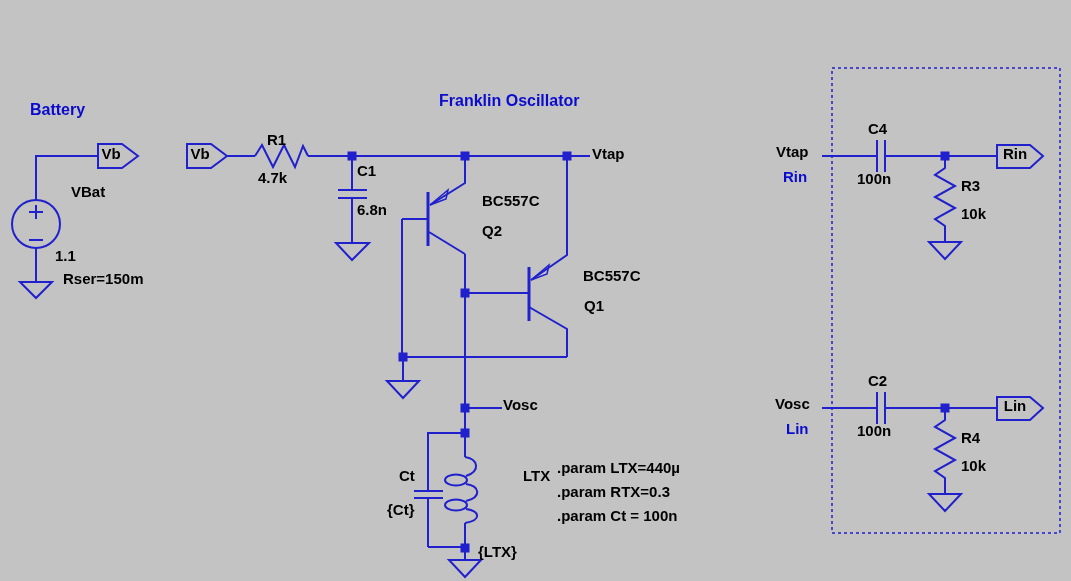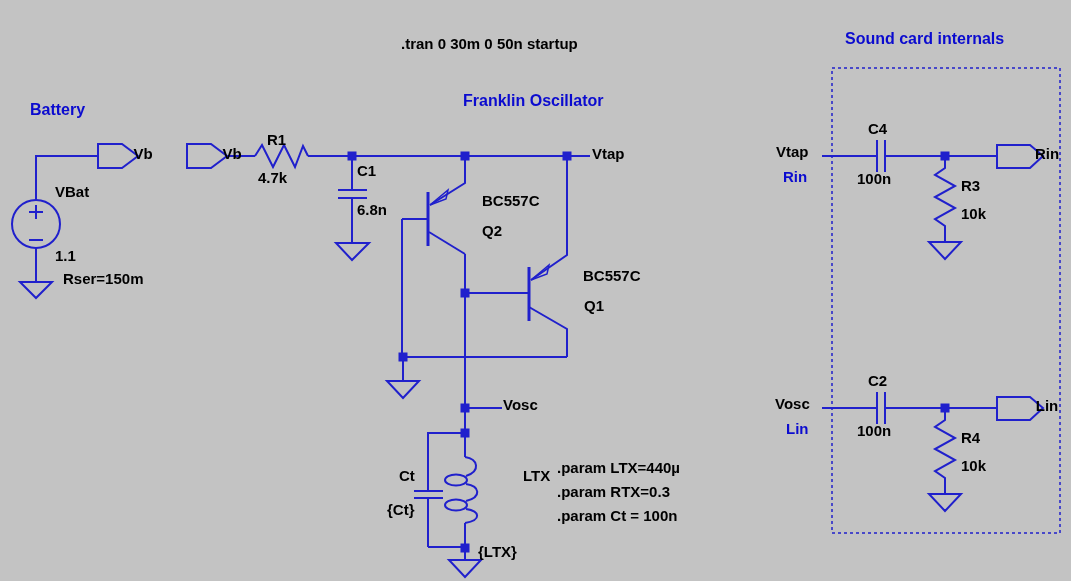--- a/index.html
+++ b/index.html
@@ -14,21 +14,21 @@
     position:absolute;
     font-family:"Liberation Sans",sans-serif;
     font-weight:bold;
     font-size:15px;
     line-height:1.1;
     color:#000;
     white-space:nowrap;
   }
   .blue{color:var(--comment,#0b0bcf);}
   .title{font-size:16px;}
-  .ctr{text-align:center;margin-left:32px;}
+  .ctr{text-align:center;}
 </style>
 </head>
 <body>
 
 <div class="schematic">
 
   <svg class="wires" width="1071" height="581" viewBox="0 0 1071 581" fill="none" stroke="#2020cc" stroke-width="2">
 
     <g>
       <circle cx="36" cy="224" r="24"></circle>
@@ -138,25 +138,23 @@
       <rect x="398.5" y="352.5" width="9" height="9"></rect>
       <rect x="460.5" y="403.5" width="9" height="9"></rect>
       <rect x="460.5" y="428.5" width="9" height="9"></rect>
       <rect x="460.5" y="543.5" width="9" height="9"></rect>
       <rect x="940.5" y="151.5" width="9" height="9"></rect>
       <rect x="940.5" y="403.5" width="9" height="9"></rect>
     </g>
   </svg>
 
   <div class="t blue title" style="left:30px;top:101px;">Battery</div>
-  <div class="t" style="left:401px;top:36px;">.tran 0 30m 0 50n startup</div>
-  <div class="t blue title" style="left:463px;top:92px;">Franklin Oscillator</div>
-  <div class="t blue title" style="left:845px;top:30px;">Sound card internals</div>
+  <div class="t blue title" style="left:439px;top:92px;">Franklin Oscillator</div>
 
-  <div class="t" style="left:55px;top:184px;">VBat</div>
+  <div class="t" style="left:71px;top:184px;">VBat</div>
   <div class="t" style="left:55px;top:248px;">1.1</div>
   <div class="t" style="left:55px;top:271px;margin-left:8px;">Rser=150m</div>
   <div class="t ctr" style="left:98px;top:146px;width:26px;">Vb</div>
   <div class="t ctr" style="left:187px;top:146px;width:26px;">Vb</div>
 
   <div class="t" style="left:267px;top:132px;">R1</div>
   <div class="t" style="left:258px;top:170px;">4.7k</div>
   <div class="t" style="left:357px;top:163px;">C1</div>
   <div class="t" style="left:357px;top:202px;">6.8n</div>
   <div class="t" style="left:482px;top:193px;">BC557C</div>

